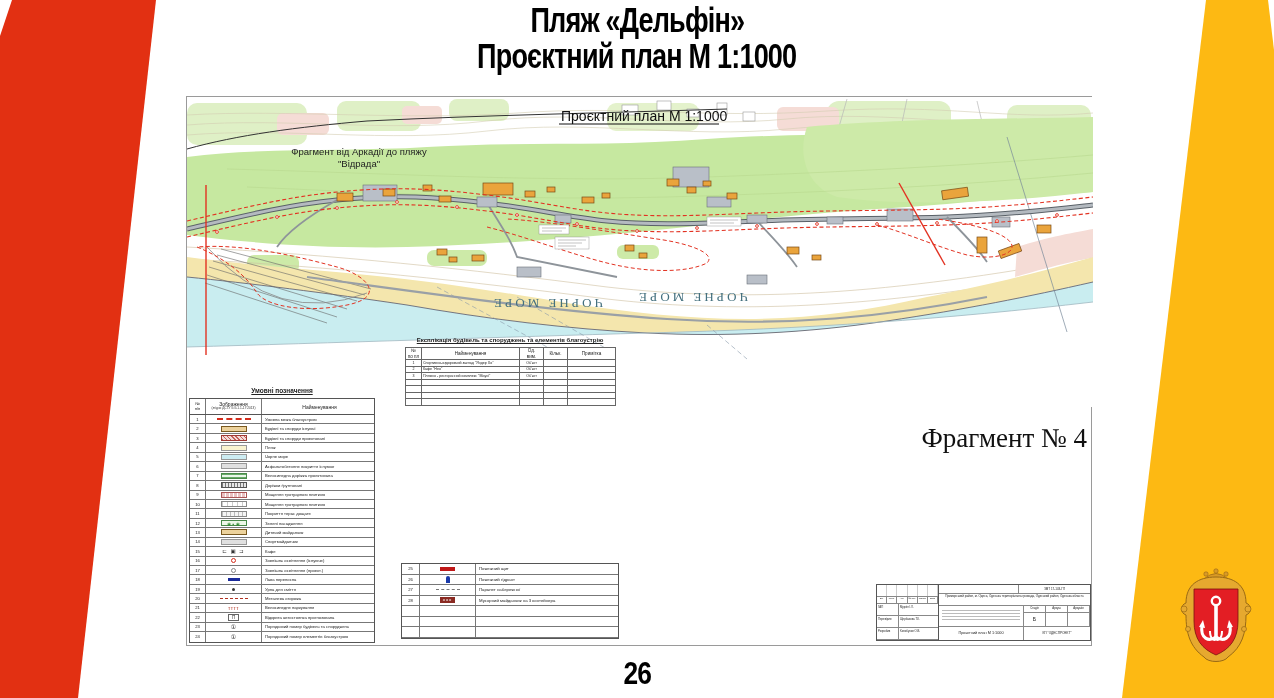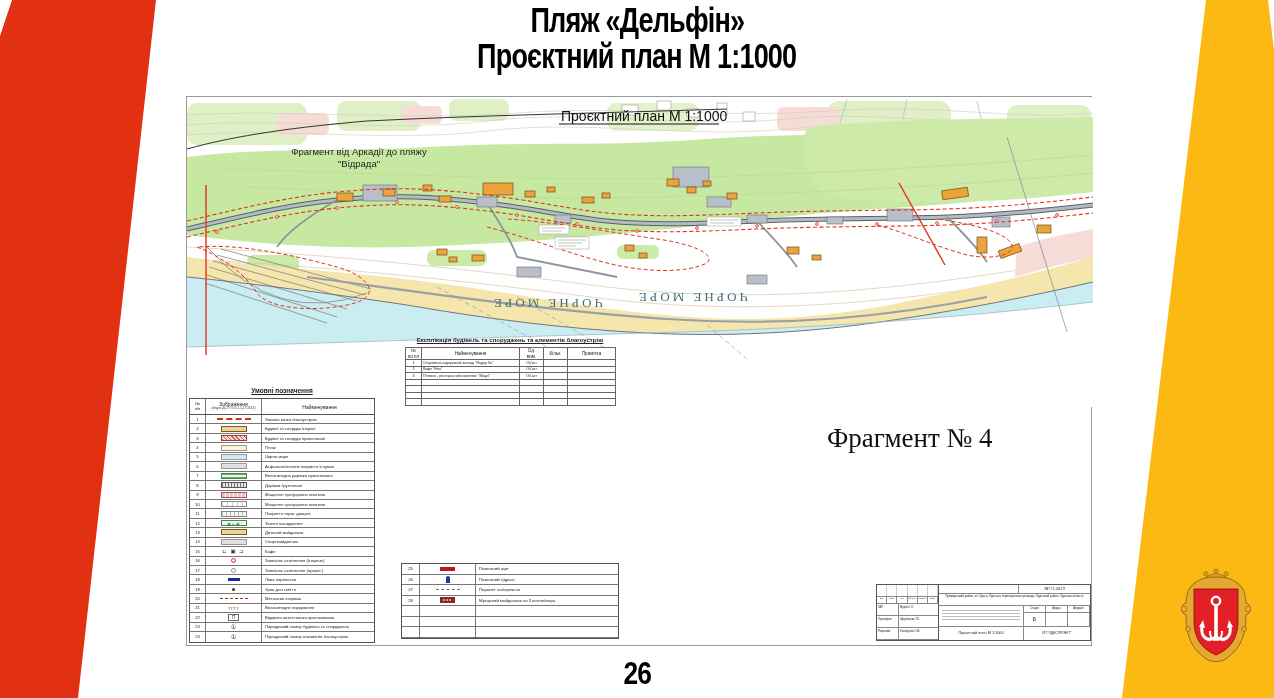--- a/index.html
+++ b/index.html
@@ -10,21 +10,21 @@
   #band-yellow{background:#FDB913;clip-path:polygon(1206px 0,1268px 0,1274px 50px,1274px 698px,1122px 698px)}
   #slide-title{position:absolute;left:200px;right:200px;top:2px;text-align:center;color:#000;z-index:5}
   #slide-title .tl{display:inline-block;font-weight:700;font-size:33px;line-height:36px;
     letter-spacing:-1px;transform:scale(.82,1.05);transform-origin:center top;white-space:nowrap}
   #page-num{position:absolute;left:0;right:0;bottom:6px;text-align:center;z-index:5}
   #page-num span{display:inline-block;font-weight:700;font-size:31px;letter-spacing:-1px;transform:scaleX(.85)}
   #sheet{position:absolute;left:186px;top:96px;width:906px;height:550px;background:#fff;
     border:1px solid #9a9a9a;z-index:2}
   #map-svg{position:absolute;left:0;top:0}
   
-  #fragment-caption{position:absolute;left:640px;top:326px;width:260px;text-align:left;
+  #fragment-caption{position:absolute;left:640px;top:326px;width:260px;text-align:right;
     font-family:"Liberation Serif",serif;font-size:27px;color:#111}
   
   #legend{position:absolute;left:2px;top:290px;width:186px;font-size:5px;color:#222}
   #legend .ltitle{text-align:center;font-size:6.5px;font-weight:700;text-decoration:underline;height:11px}
   #legend .lbox{border:1px solid #555}
   .lhead,.lrow{display:flex;align-items:center}
   .lhead{height:16px;border-bottom:1px solid #555;text-align:center}
   .lrow{height:9.45px;border-bottom:1px solid #777}
   .lrow:last-child{border-bottom:none}
   .lc{height:100%;display:flex;align-items:center;justify-content:center;border-right:1px solid #777;overflow:hidden}

